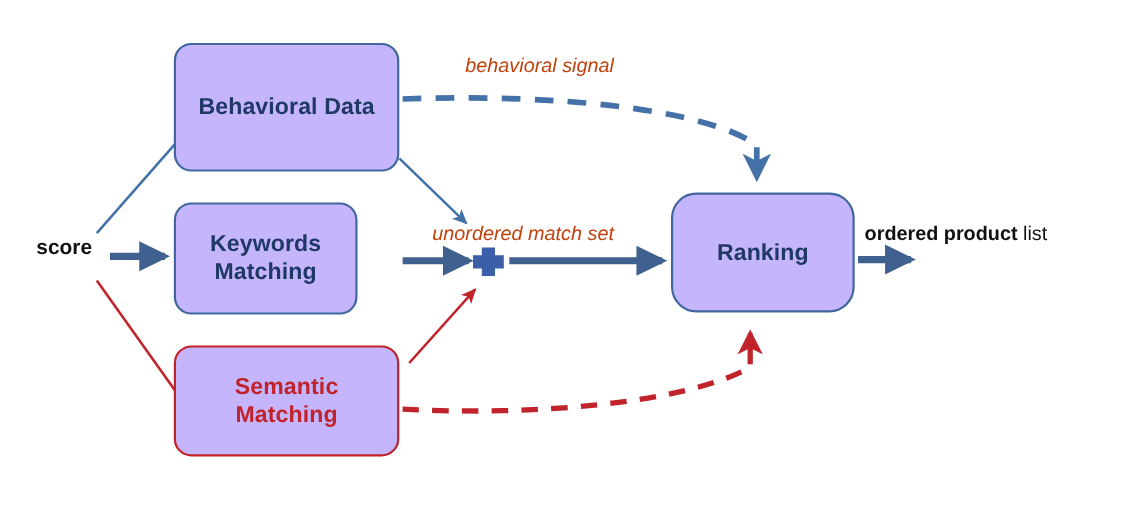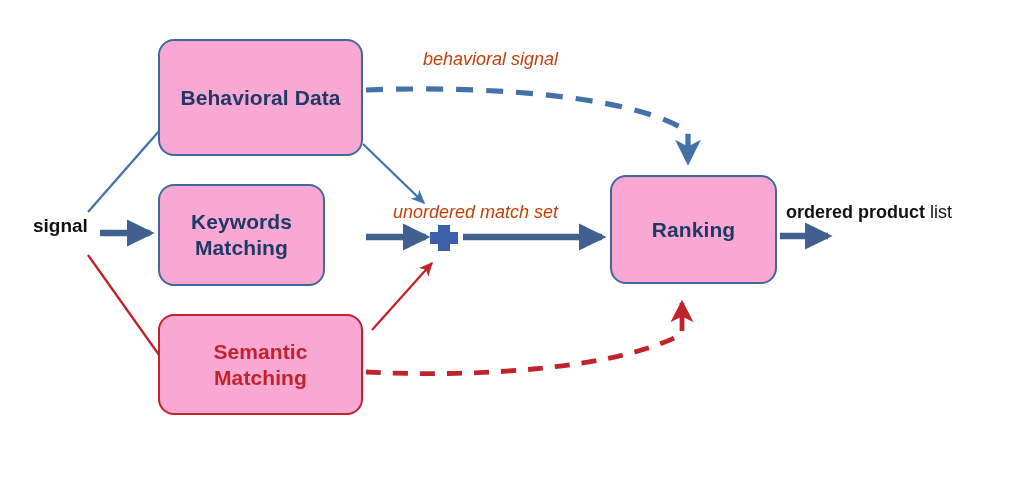--- a/index.html
+++ b/index.html
@@ -26,21 +26,21 @@
     top: 0;
     width: 1024px;
     height: 484px;
   }
   .node-box {
     position: absolute;
     box-sizing: border-box;
     border-style: solid;
     border-width: 2.5px;
     border-radius: 16px;
-    background: #f9a8d4;
+    background: #c4b5fd;
     display: flex;
     align-items: center;
     justify-content: center;
     text-align: center;
   }
   .node-label {
     font-weight: bold;
     line-height: 1.22;
     letter-spacing: 0.1px;
     white-space: pre-line;
@@ -130,25 +130,25 @@
   <div class="node-box" id="box-keywords-matching" style="border-color:#41689E;">
     <span class="node-label" style="color:#1F3864; font-size:21px;">Keywords
 Matching</span>
   </div>
 
   <div class="node-box" id="box-semantic-matching" style="border-color:#C0232A;">
     <span class="node-label" style="color:#C0232A; font-size:21px;">Semantic
 Matching</span>
   </div>
 
-  <div class="node-box" id="box-ranking" style="border-color:#41689E;">
+  <div class="node-box" id="box-ranking" style="border-color:#41689E;border-radius:23px;">
     <span class="node-label" style="color:#1F3864; font-size:21px;">Ranking</span>
   </div>
 
-  <div class="io-label" id="label-query">signal</div>
+  <div class="io-label" id="label-query">score</div>
 
   <div class="edge-label" id="label-behavioral-signal">behavioral signal</div>
 
   <div class="edge-label" id="label-unordered">unordered match set</div>
 
 
   <div class="io-label mixed-weight" id="label-ordered-list"><span>ordered product</span><span class="lite"> list</span></div>
 
 </div>
 

